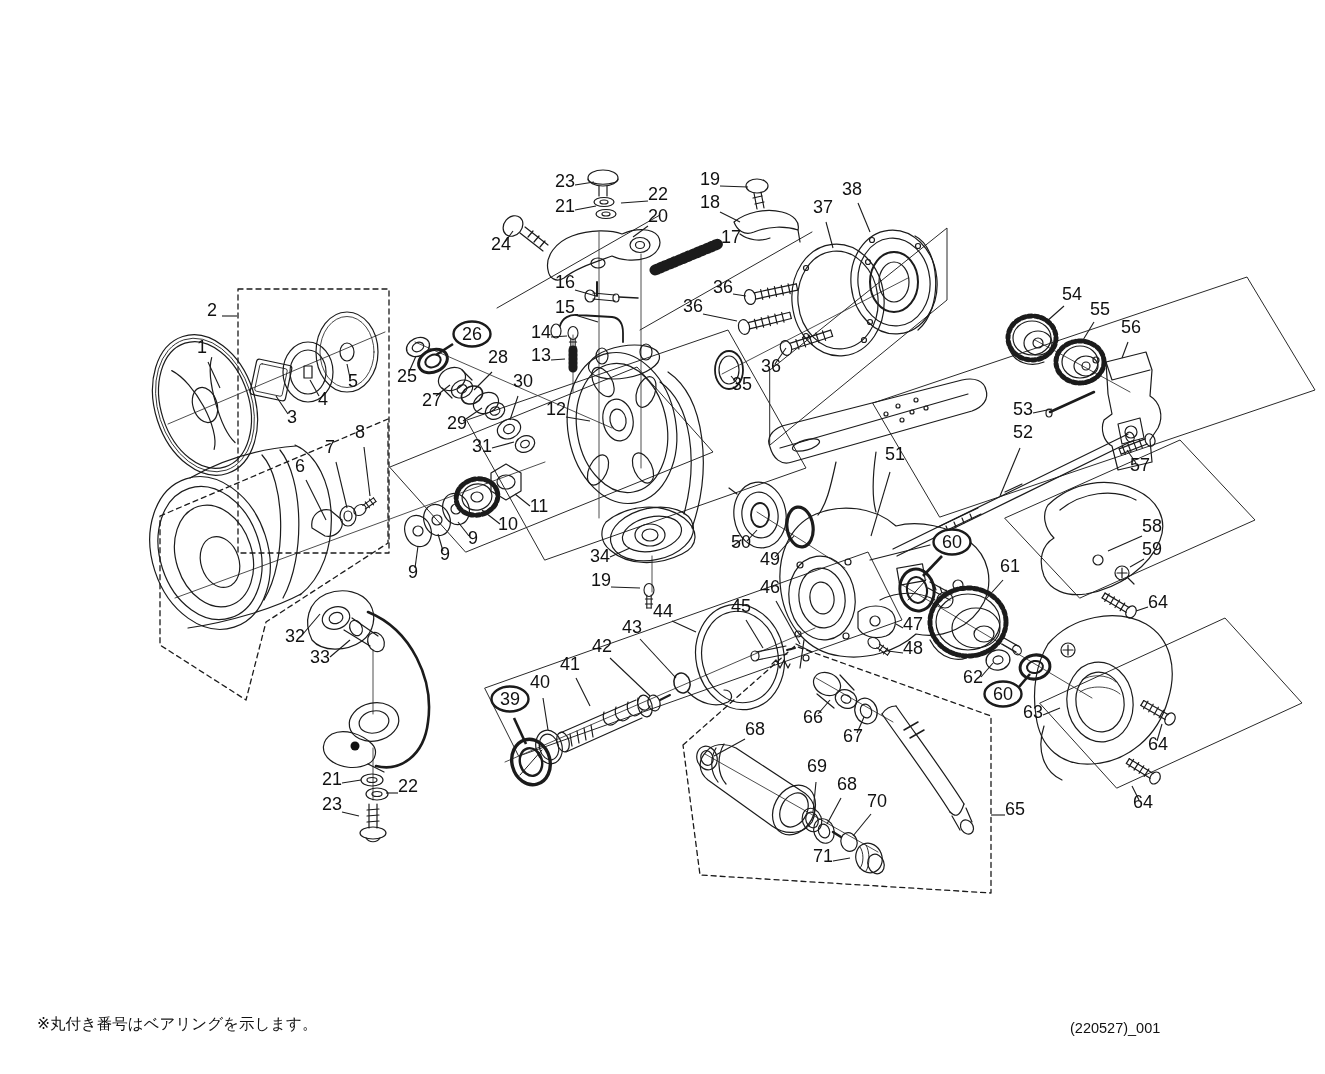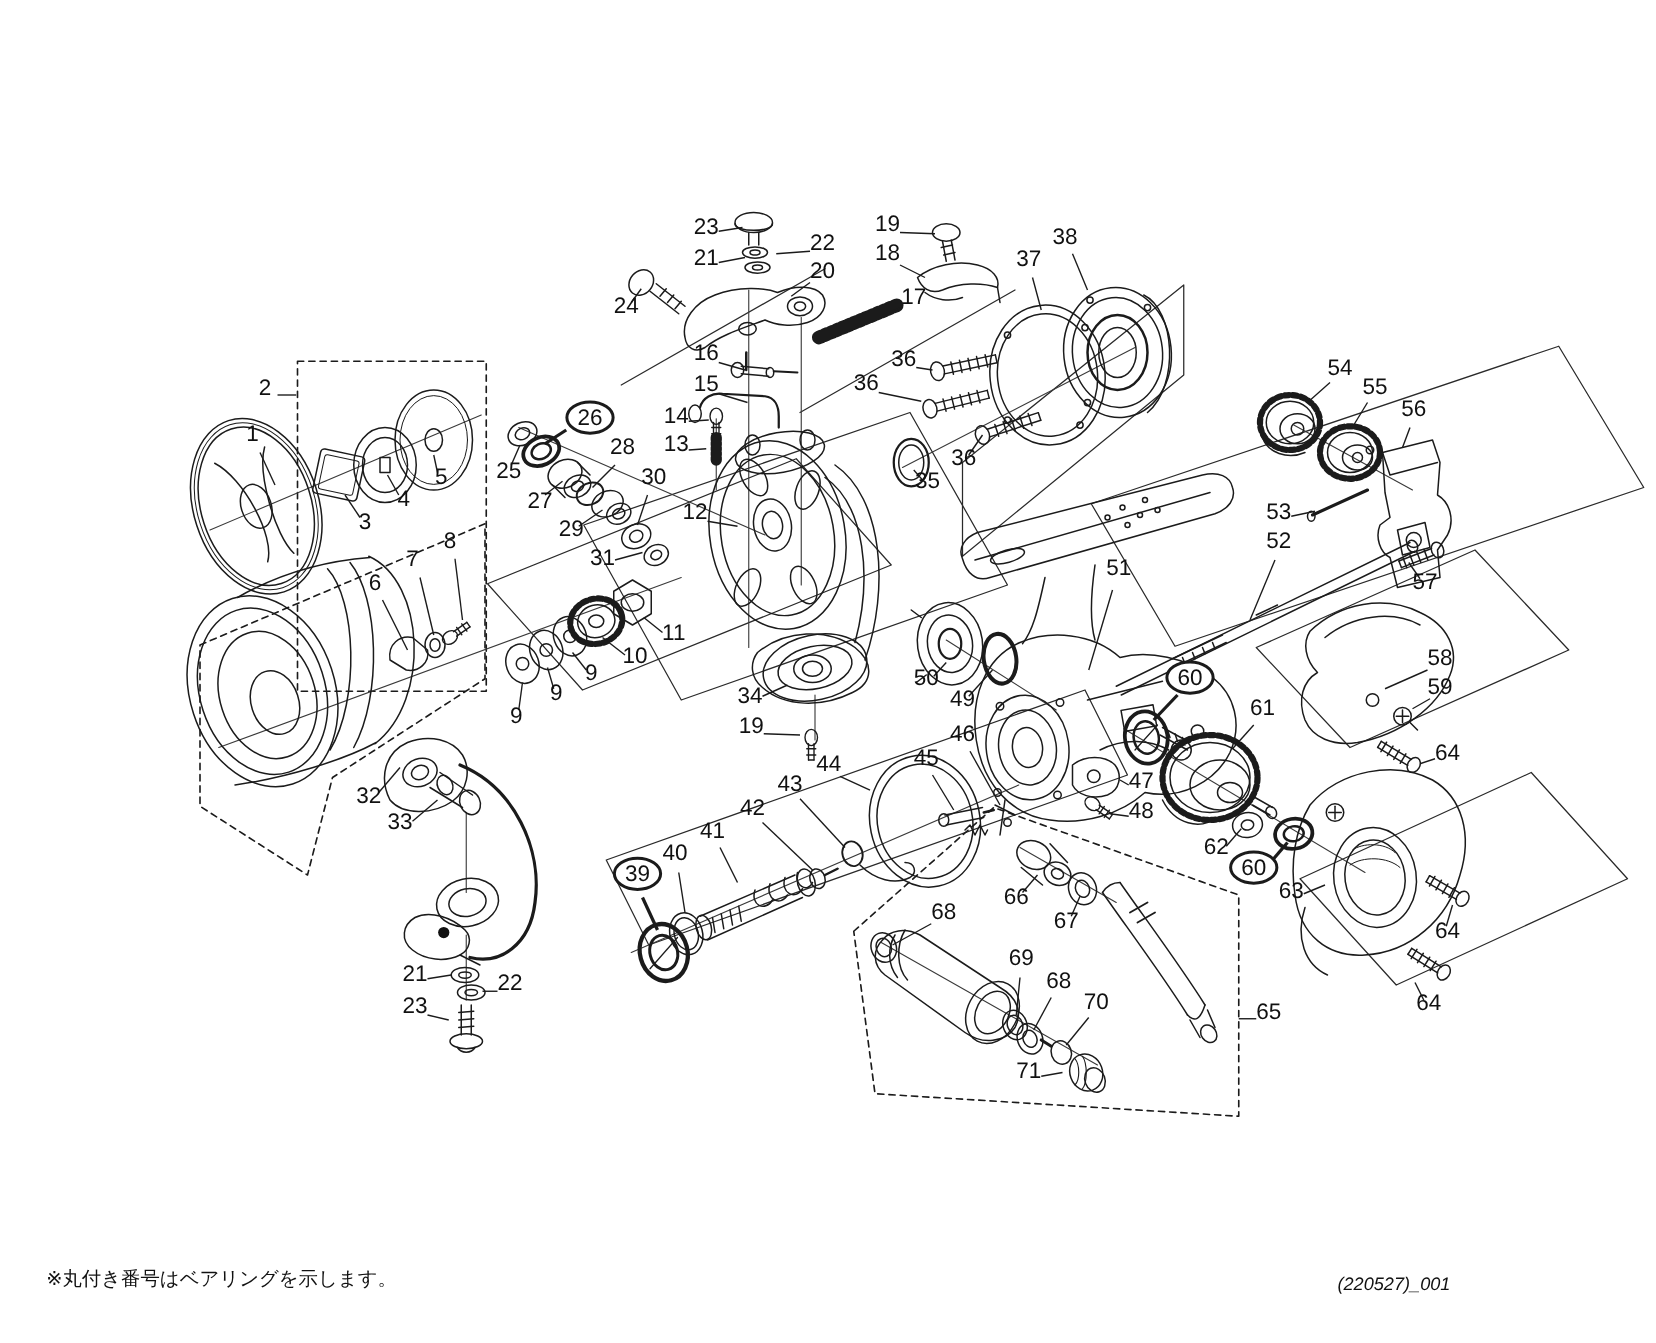--- a/index.html
+++ b/index.html
@@ -1,20 +1,20 @@
 <!DOCTYPE html>
 <html><head>
 <meta charset="utf-8">
 <style>
   html,body{margin:0;padding:0;background:#ffffff;}
   .stage{position:relative;width:1325px;height:1074px;background:#ffffff;overflow:hidden;
          font-family:"Liberation Sans","DejaVu Sans",sans-serif;}
   .stage svg{position:absolute;left:0;top:0;}
   .notes{position:absolute;left:37px;top:956px;color:#111;font-size:15.5px;line-height:27px;white-space:pre;}
-  .doc-code{position:absolute;left:1070px;top:1020px;color:#111;font-size:14.5px;font-style:italic;}
+  .doc-code{position:absolute;left:1070px;top:1020px;color:#111;font-size:14.5px;}
   .part-label{font-family:"Liberation Sans","DejaVu Sans",sans-serif;font-size:18px;fill:#111;}
 </style>
 </head>
 <body>
 
 <div class="stage">
 
 <svg id="diagram" width="1325" height="1074" viewBox="0 0 1325 1074">
 
   <defs>

